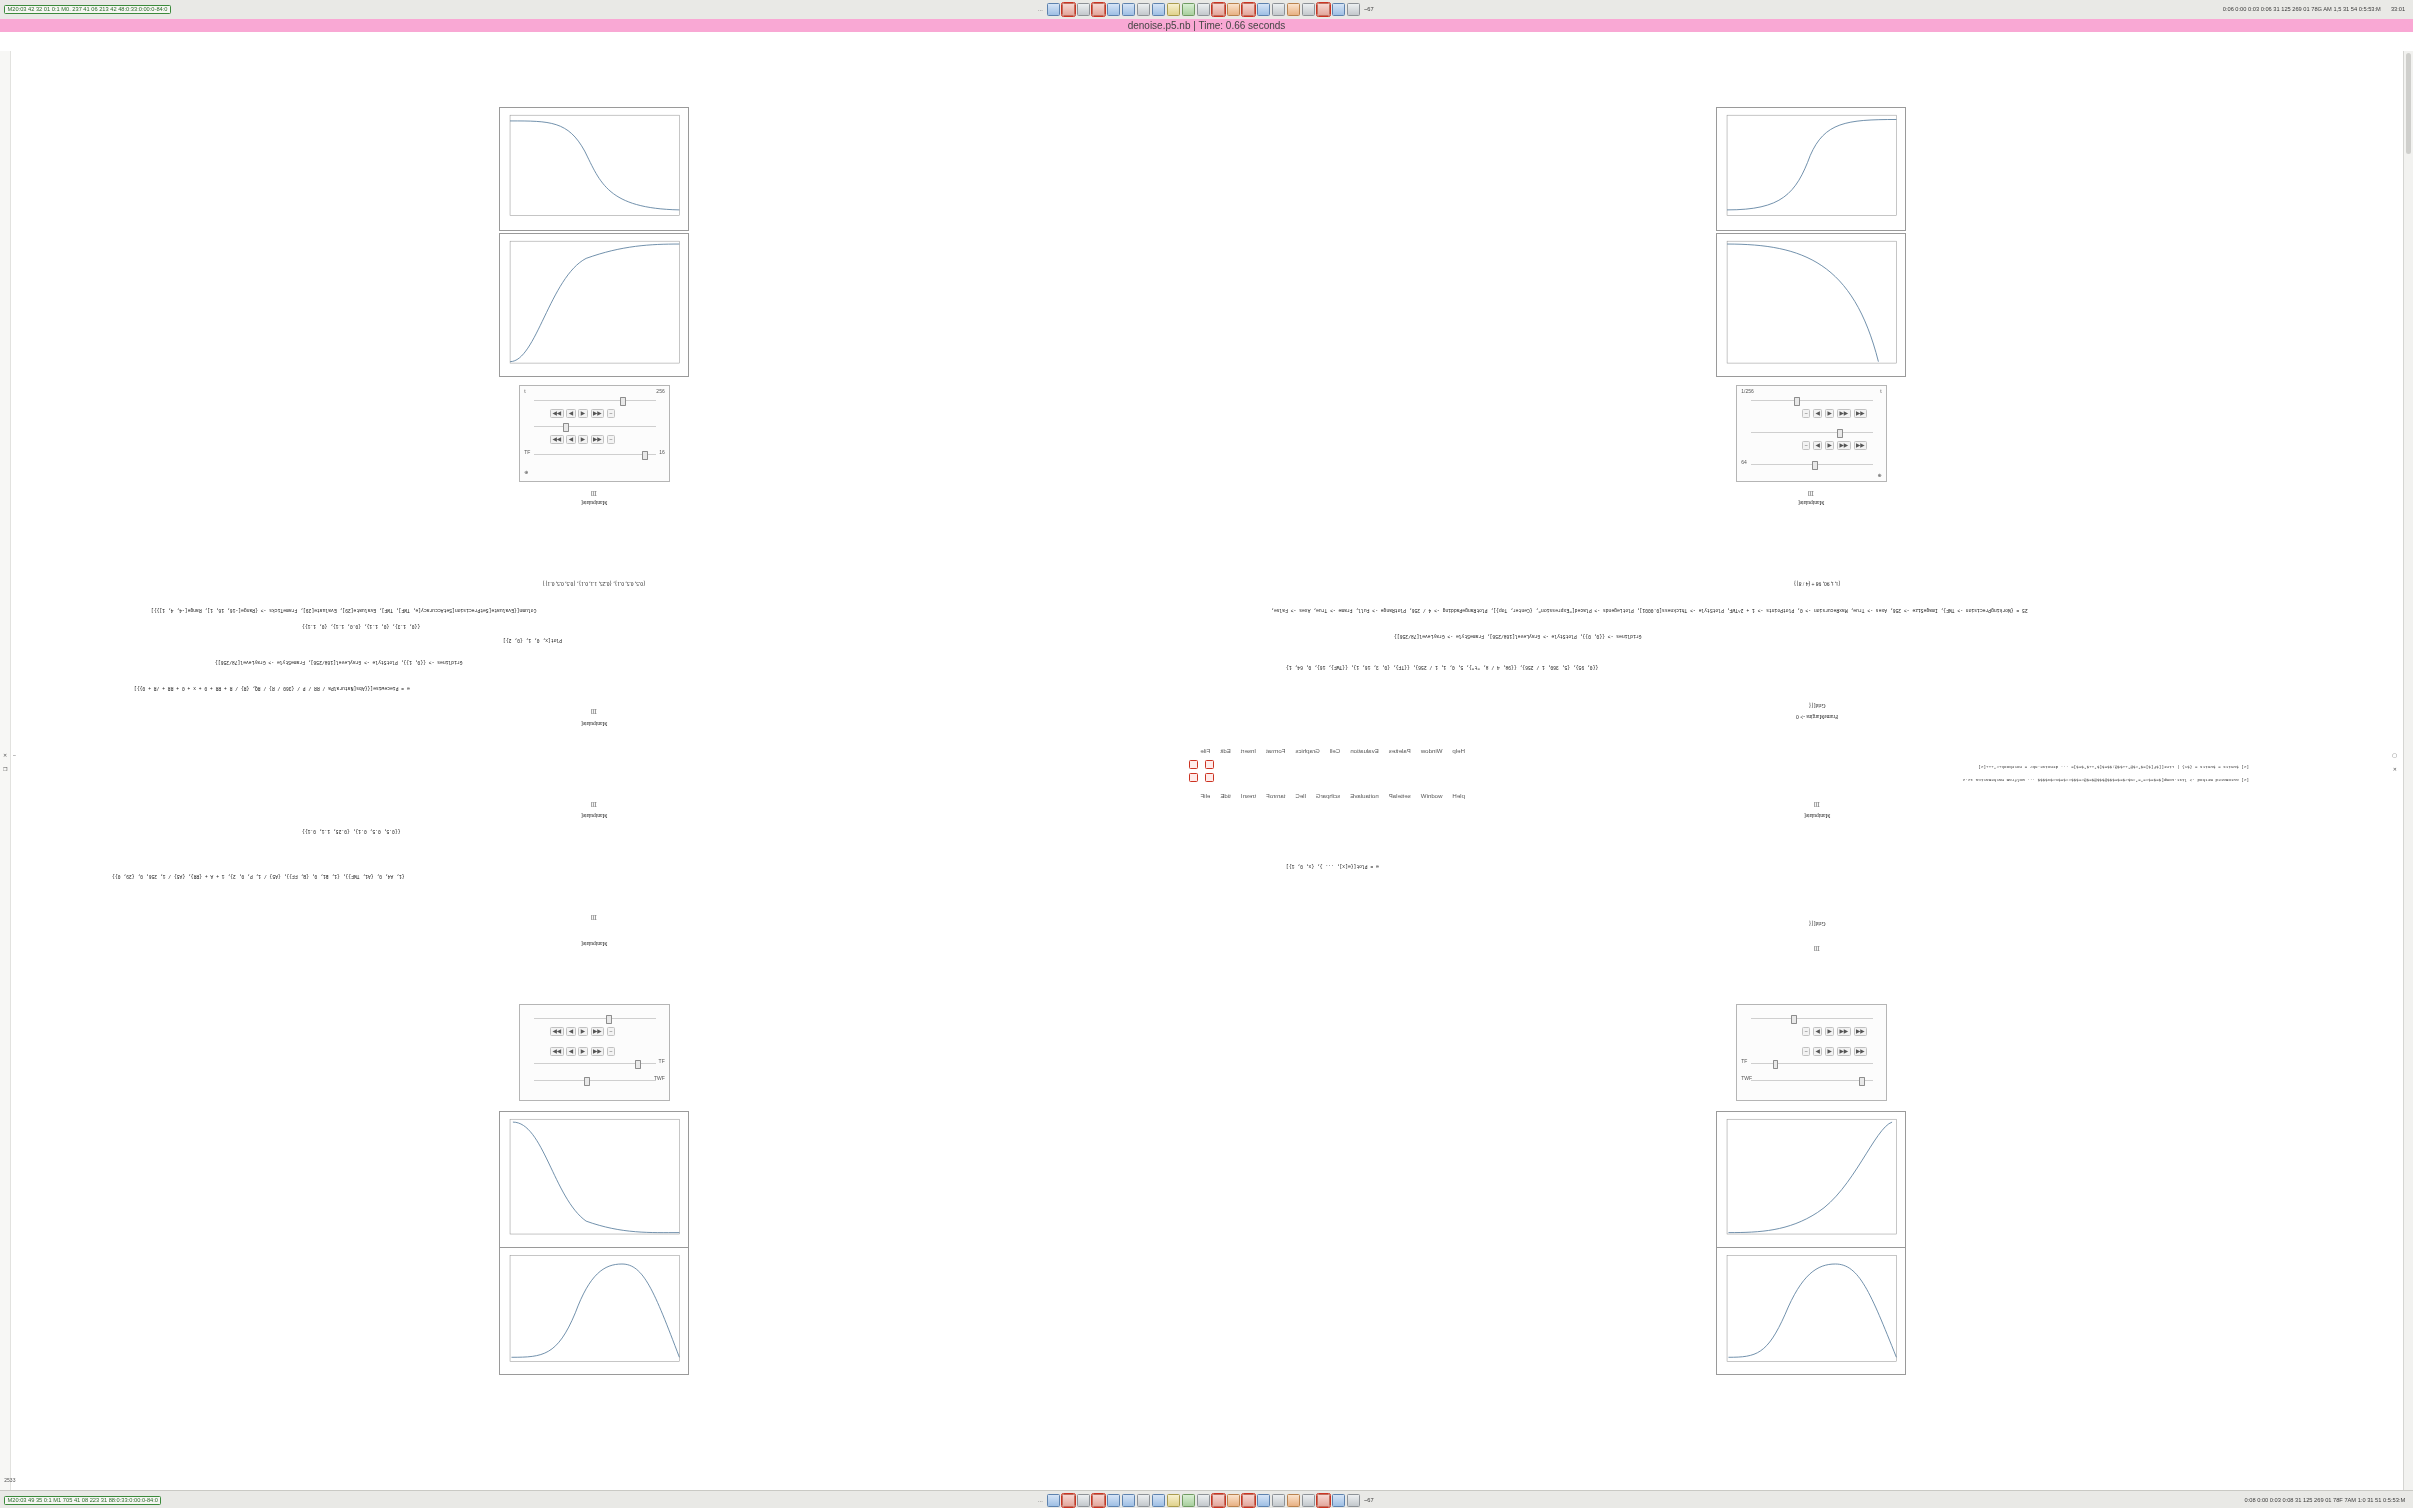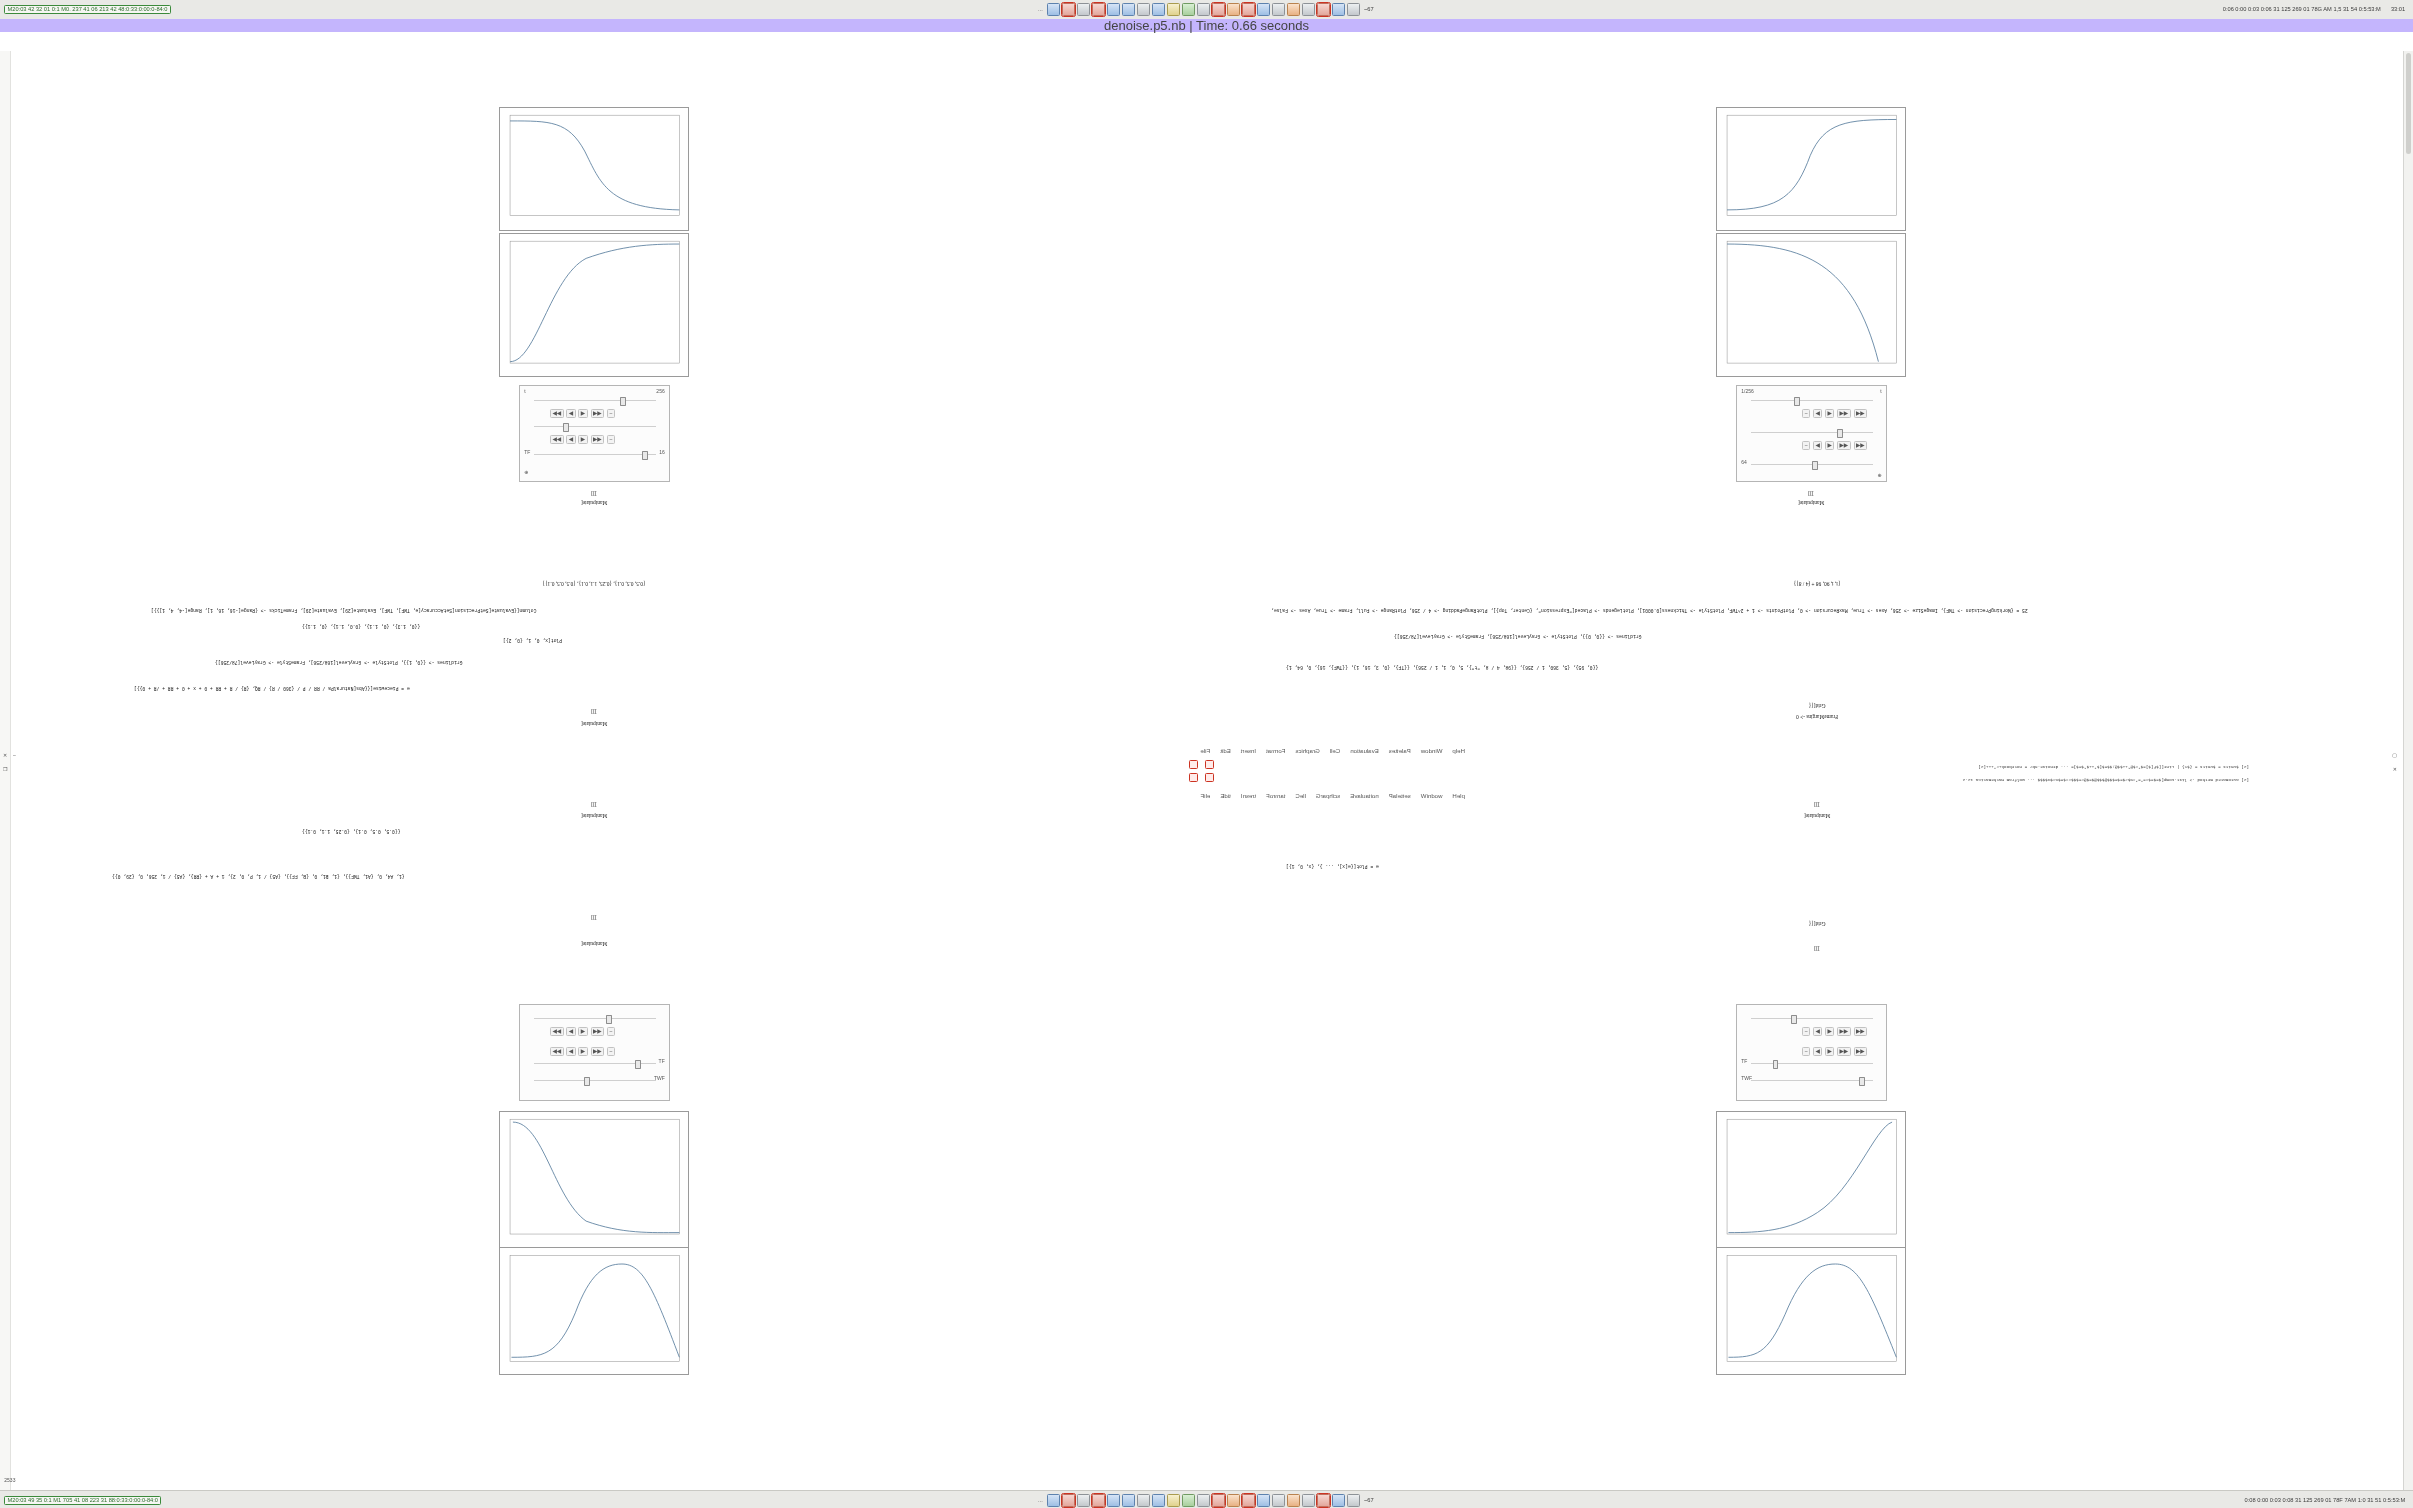--- a/index.html
+++ b/index.html
@@ -20,21 +20,21 @@
   .taskicon.sel{outline:0.7px solid #cc3322;}
   .taskicon.r{background:linear-gradient(#f6d7d2,#e3a79c);border-color:#c0705f;}
   .taskicon.g{background:linear-gradient(#d9efd4,#a8cf9d);border-color:#6f9a62;}
   .taskicon.b{background:linear-gradient(#d6e4f6,#9ebfe4);border-color:#5d82ae;}
   .taskicon.y{background:linear-gradient(#f7f0cf,#e0d28c);border-color:#a99b4d;}
   .taskicon.o{background:linear-gradient(#fae2cc,#e8b183);border-color:#b9824e;}
   .taskicon.gy{background:linear-gradient(#eceff1,#c3c8cc);border-color:#8d9297;}
 
   
   .nbwin{position:absolute;left:0;top:18.7px;width:2413px;height:1471px;background:#ffffff;}
-  .nbtitle{position:absolute;top:0;left:0;width:2413px;height:13px;display:flex;align-items:center;justify-content:center;font-size:13px;color:#444;background:#c4b5fd;}
+  .nbtitle{position:absolute;top:0;left:0;width:2413px;height:13px;display:flex;align-items:center;justify-content:center;font-size:10px;color:#444;background:#f9a8d4;}
   .menubar{position:absolute;left:948px;top:728px;width:517px;display:flex;gap:10px;font-size:6.1px;color:#555;transform:scaleX(-1);}
   .menubar.m2{top:773px;}
 
   
   .flip{transform:rotate(180deg);}
 
   .panel{position:absolute;border:0.7px solid #bfbfbf;background:#fff;}
   .plotbox{border:0.7px solid #9a9a9a;background:#fff;position:relative;}
   .ctrlpanel{border:0.7px solid #b5b5b5;background:#fcfcfc;position:relative;}
   .slider{position:relative;height:7.2px;}

